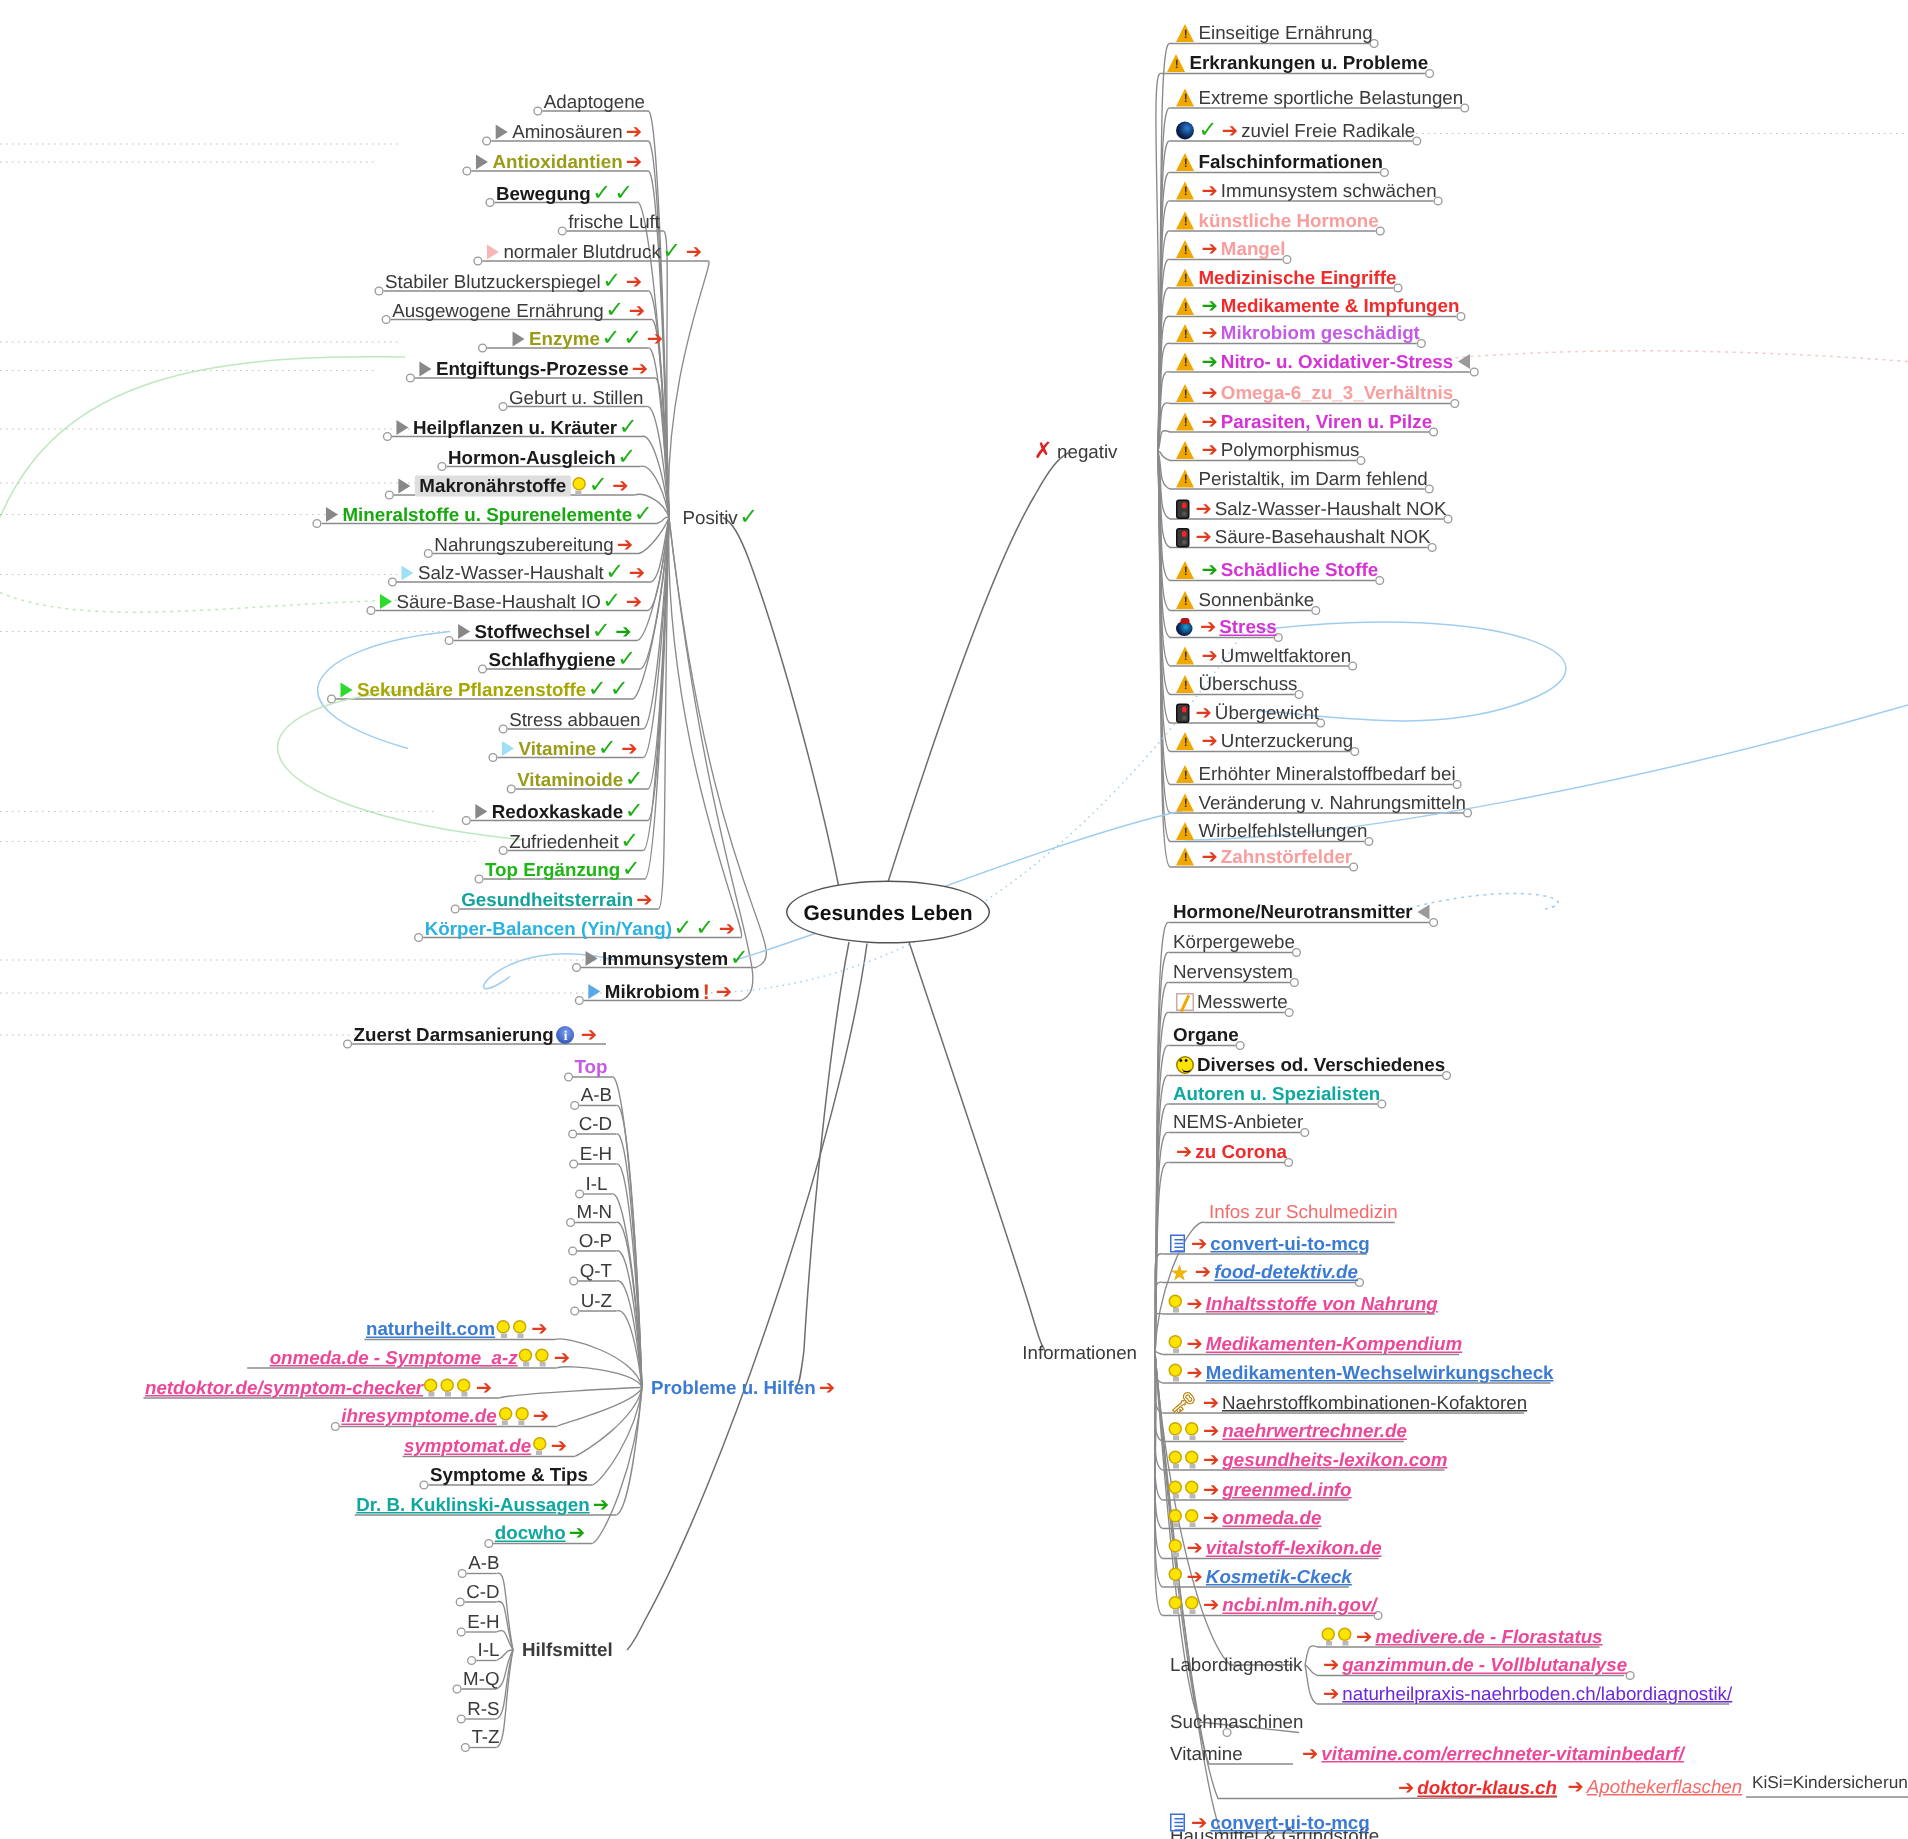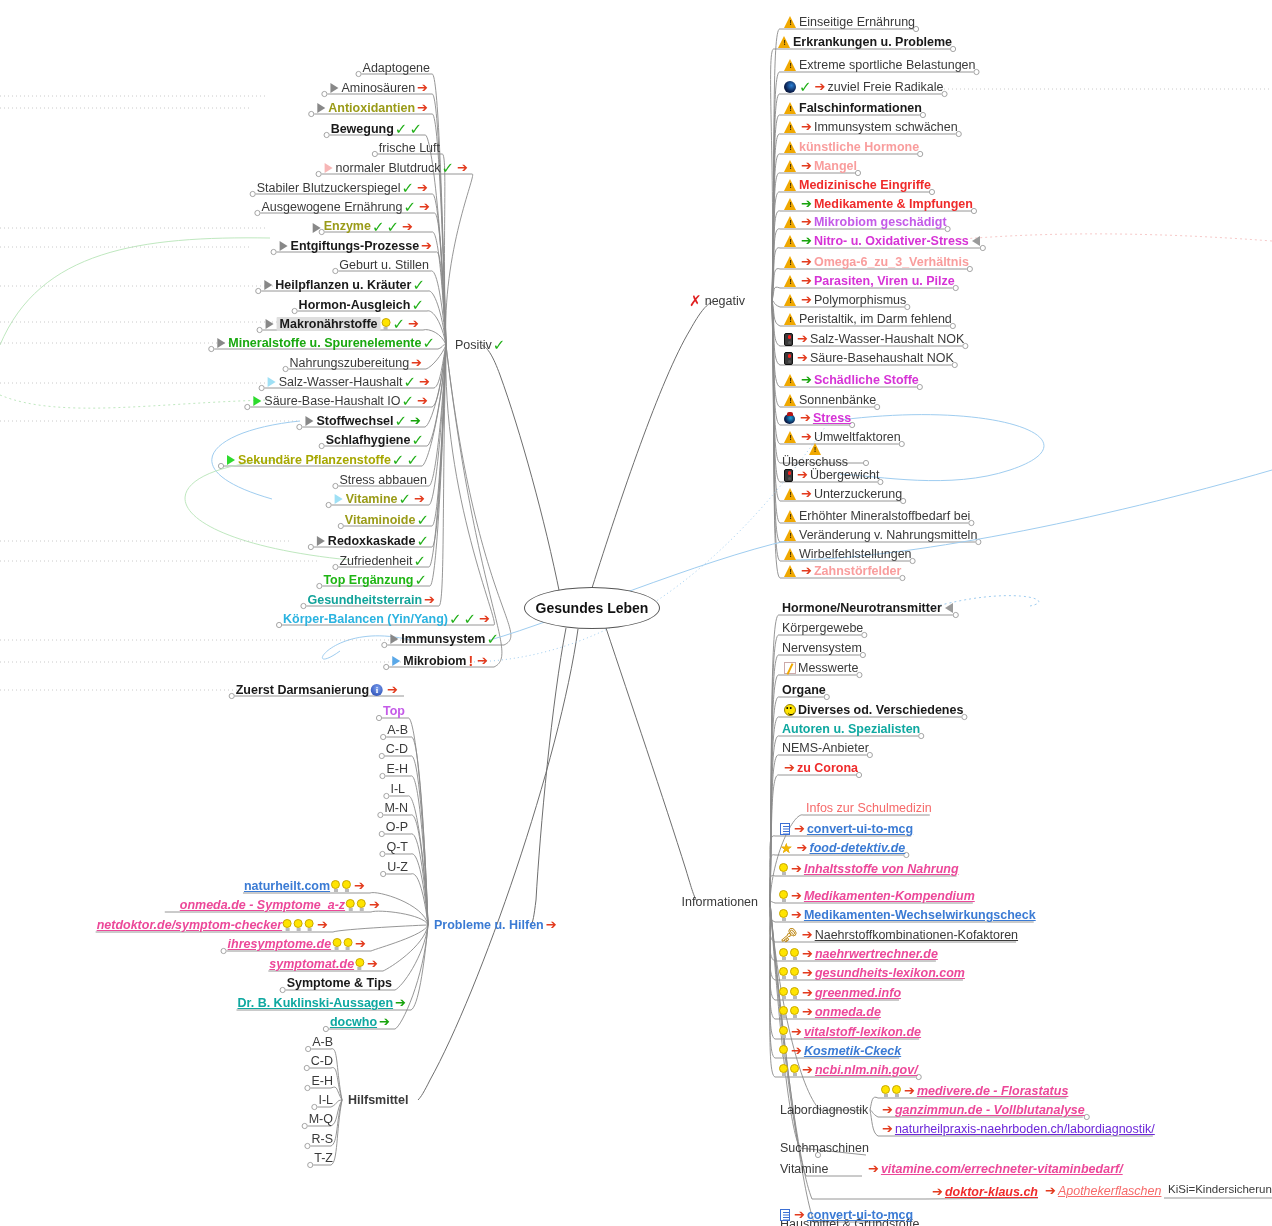--- a/index.html
+++ b/index.html
@@ -562,21 +562,21 @@
     <div class="node ra" style="left: 430px; top: 188px;">
       <span class="txt c-dark">Stabiler Blutzuckerspiegel</span>
       <span class="ico chk">✓</span>
       <span class="ico arr">➔</span>
     </div>
     <div class="node ra" style="left: 432px; top: 207px;">
       <span class="txt c-dark">Ausgewogene Ernährung</span>
       <span class="ico chk">✓</span>
       <span class="ico arr">➔</span>
     </div>
-    <div class="node ra" style="left: 415px; top: 226px; align-items: flex-end;">
+    <div class="node ra" style="left: 444px; top: 226px;">
       <span class="ico gtri"></span>
       <span class="txt c-olive b">Enzyme</span>
       <span class="ico chk">✓</span>
       <span class="ico chk">✓</span>
       <span class="ico arr">➔</span>
     </div>
     <div class="node ra" style="left: 434px; top: 246px;">
       <span class="ico gtri"></span>
       <span class="txt c-black b">Entgiftungs-Prozesse</span>
       <span class="ico arr">➔</span>
@@ -786,21 +786,21 @@
     <div class="node la" style="left: 782px; top: 418px;">
       <span class="ico ball-red"></span>
       <span class="ico arr">➔</span>
       <span class="txt c-magenta b u">Stress</span>
     </div>
     <div class="node la" style="left: 782px; top: 437px;">
       <span class="ico warn"></span>
       <span class="ico arr">➔</span>
       <span class="txt c-dark">Umweltfaktoren</span>
     </div>
-    <div class="node la" style="left: 782px; top: 456px; flex-direction: column;">
+    <div class="node la" style="left: 782px; top: 456px;">
       <span class="ico warn"></span>
       <span class="txt c-dark">Überschuss</span>
     </div>
     <div class="node la" style="left: 782px; top: 475px;">
       <span class="ico tlight"></span>
       <span class="ico arr">➔</span>
       <span class="txt c-dark">Übergewicht</span>
     </div>
     <div class="node la" style="left: 782px; top: 494px;">
       <span class="ico warn"></span>

